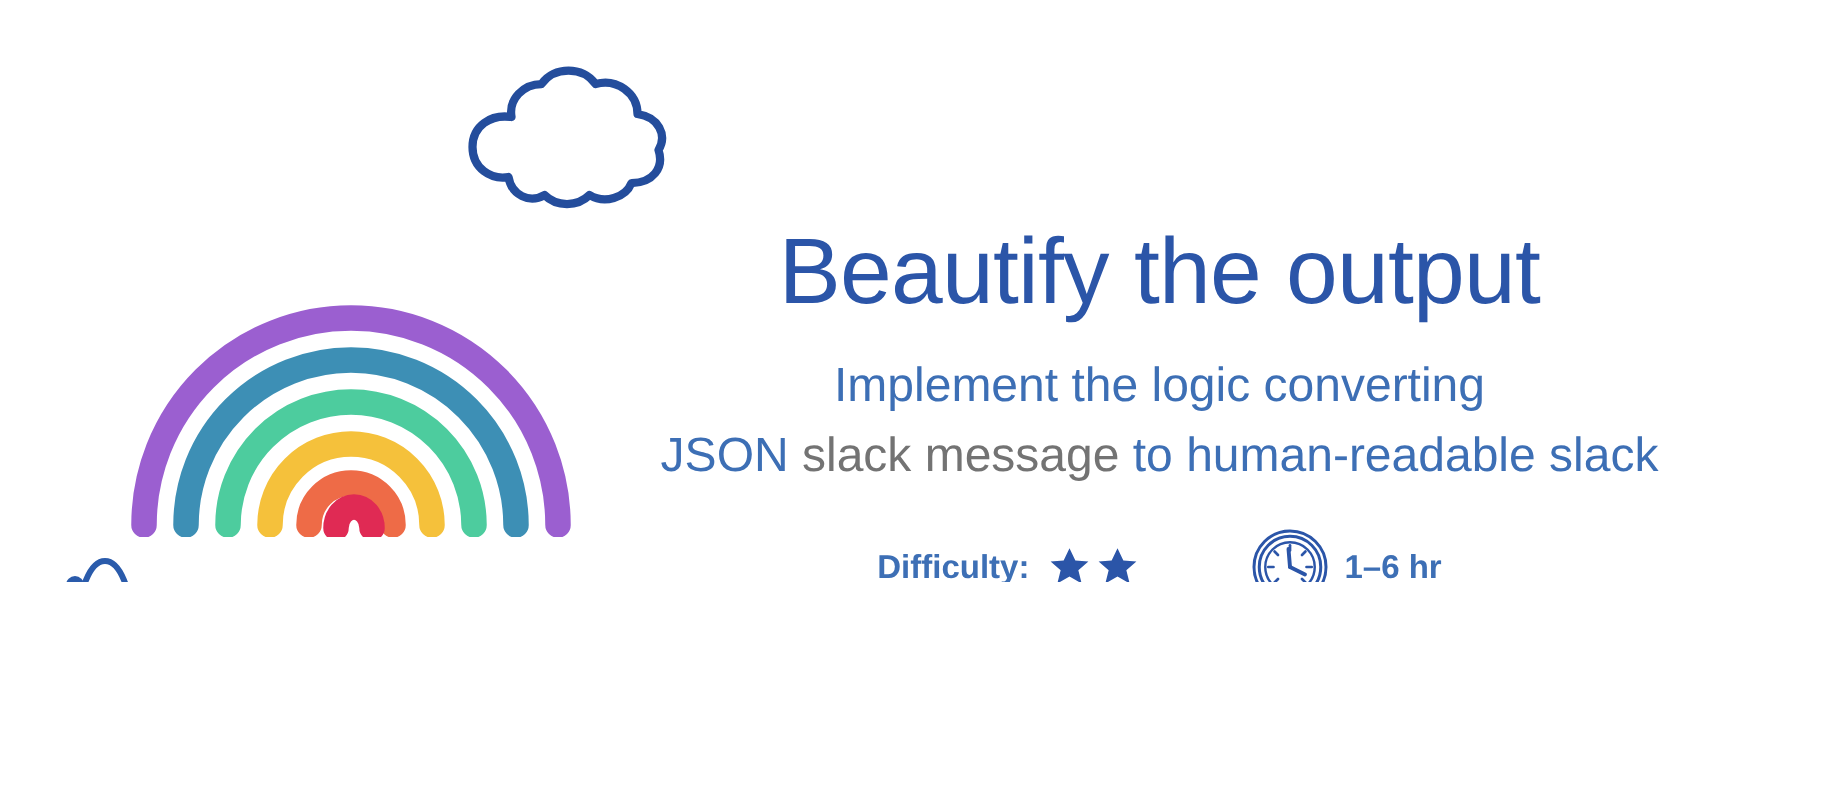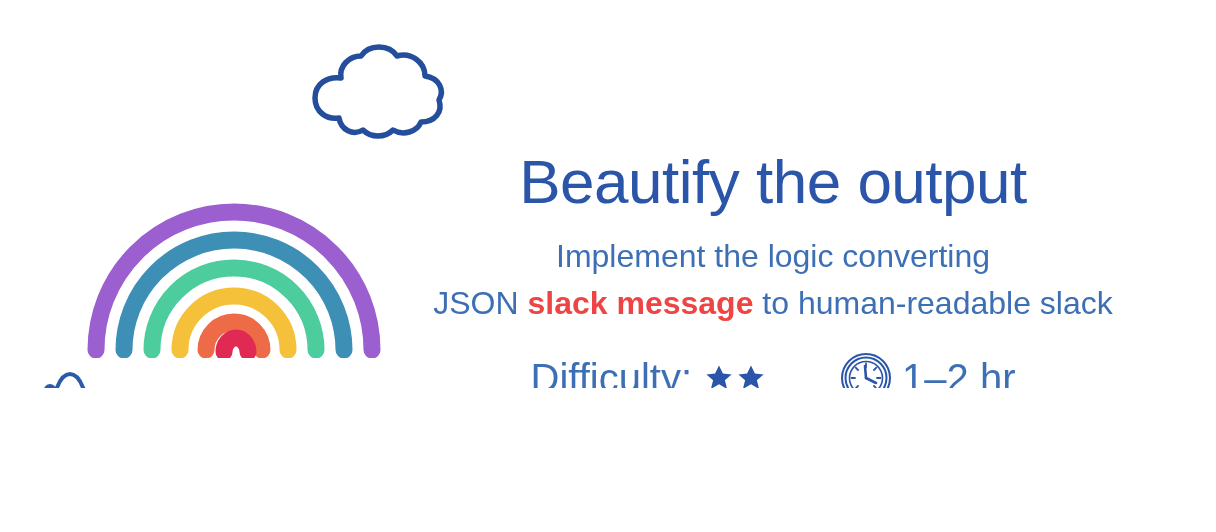--- a/index.html
+++ b/index.html
@@ -47,38 +47,38 @@
   }
 
   #subtitle {
     color: #3d6fb5;
     font-size: 32px;
     font-weight: 400;
     line-height: 1.45;
     margin: 0;
   }
   #subtitle .line { display: block; white-space: nowrap; text-align: center; }
-  #subtitle .em { font-weight: 700; color: #ef4444; }
+  #subtitle .em { font-weight: 400; color: #737373; }
 
   #meta-row {
     margin-top: 26px;
     display: flex;
     align-items: center;
     justify-content: center;
     gap: 74px;
   }
   .meta-group {
     display: flex;
     align-items: center;
     gap: 10px;
   }
   .meta-label {
     color: #3d6fb5;
-    font-size: 40px;
-    font-weight: 400;
+    font-size: 22px;
+    font-weight: 700;
     white-space: nowrap;
   }
   #difficulty-stars { display: flex; align-items: center; gap: 2px; margin-left: 2px; }
   #clock-icon { flex: 0 0 auto; }
 </style>
 </head>
 <body>
 
 <div id="card">
 
@@ -165,21 +165,21 @@
             <line x1="36.3" y1="15.7" x2="34" y2="18"></line>
             <line x1="18" y1="34" x2="15.7" y2="36.3"></line>
             <line x1="15.7" y1="15.7" x2="18" y2="18"></line>
             <line x1="34" y1="34" x2="36.3" y2="36.3"></line>
           </g>
           <g stroke="#2b55a8" stroke-linecap="round">
             <line x1="26" y1="26" x2="25" y2="14" stroke-width="2.6"></line>
             <line x1="26" y1="26" x2="36" y2="31" stroke-width="2.6"></line>
           </g>
         </svg>
-        <span class="meta-label">1–2 hr</span>
+        <span class="meta-label">1–6 hr</span>
       </div>
 
     </div>
   </div>
 
   <div class="doodle" id="logo-mark">
     <svg viewBox="0 0 76 68" width="76" height="68" aria-hidden="true">
       <polygon points="30,4 53,2 68,19 64,42 44,56 22,50 10,30" fill="#3e6fa8"></polygon>
       <text x="31" y="45" font-family="Liberation Sans, sans-serif" font-size="34" font-weight="700" fill="#ffffff" text-anchor="middle">K</text>
       <circle cx="62" cy="16" r="14" fill="#7a9bc9"></circle>

